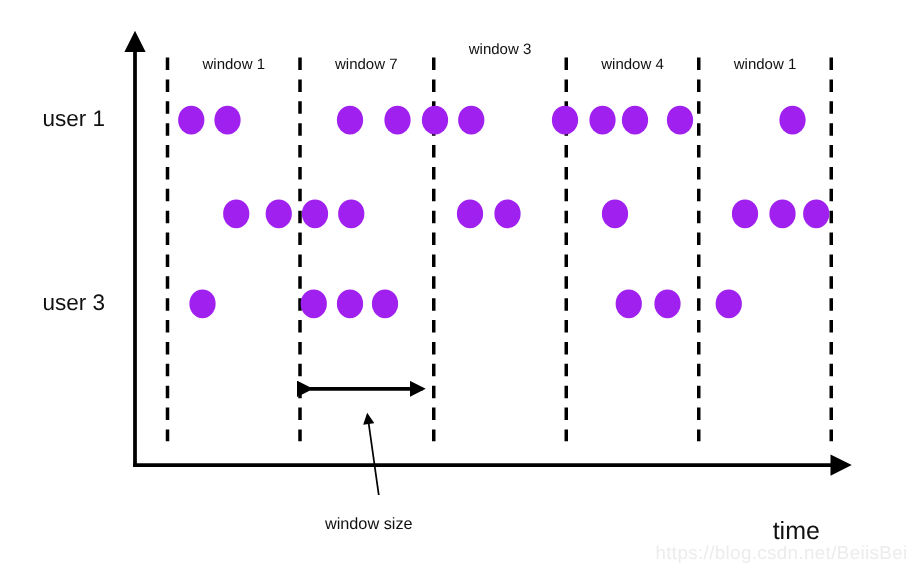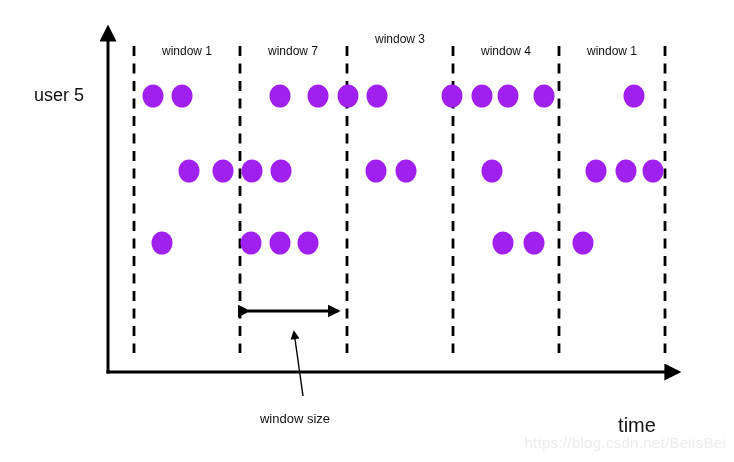--- a/index.html
+++ b/index.html
@@ -113,15 +113,16 @@
     </svg>
   <div id="label-layer">
     <div class="time-label" style="left: 637px; top: 386px;">time</div>
     <div class="ws-label" style="left: 295px; top: 409px;">window size</div>
     <div class="watermark">https://blog.csdn.net/BeiisBei</div>
   <div class="win-label" style="left: 187px; top: 42px;">window 1</div>
       <div class="win-label" style="left: 293px; top: 42px;">window 7</div>
       <div class="win-label" style="left: 400px; top: 30px;">window 3</div>
       <div class="win-label" style="left: 506px; top: 42px;">window 4</div>
       <div class="win-label" style="left: 612px; top: 42px;">window 1</div>
-      <div class="user-label" style="left: 4px; top: 84px;">user 5</div>
+      <div class="user-label" style="left: 4px; top: 84px;">user 1</div>
+      <div class="user-label" style="left: 4px; top: 231px;">user 3</div>
     </div>
 </div>
 
 </body></html>

